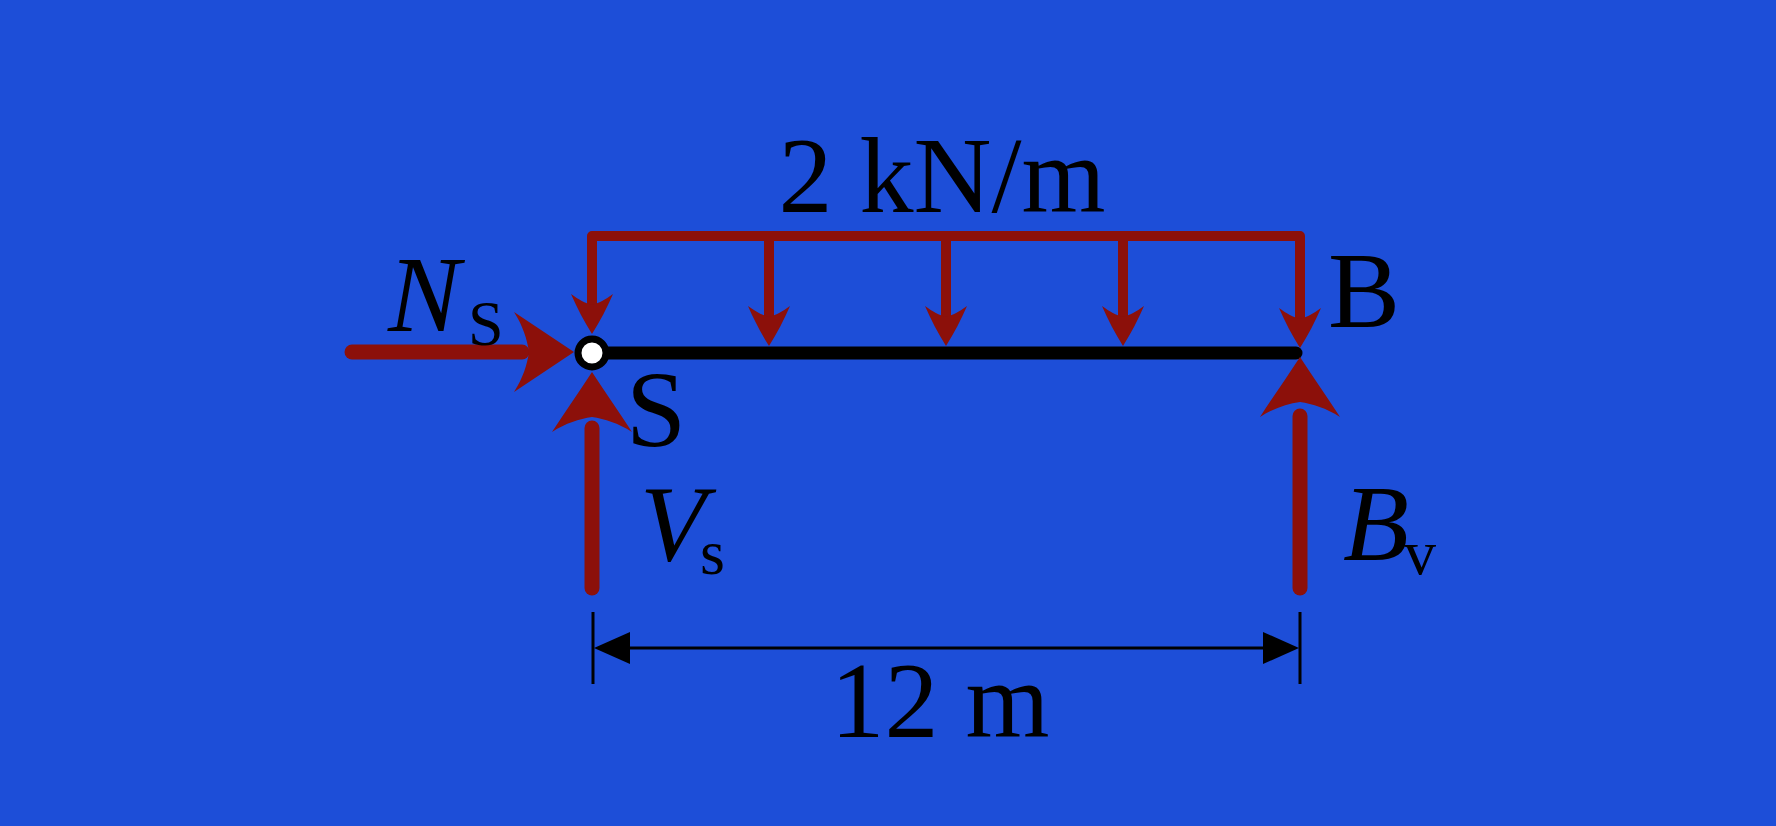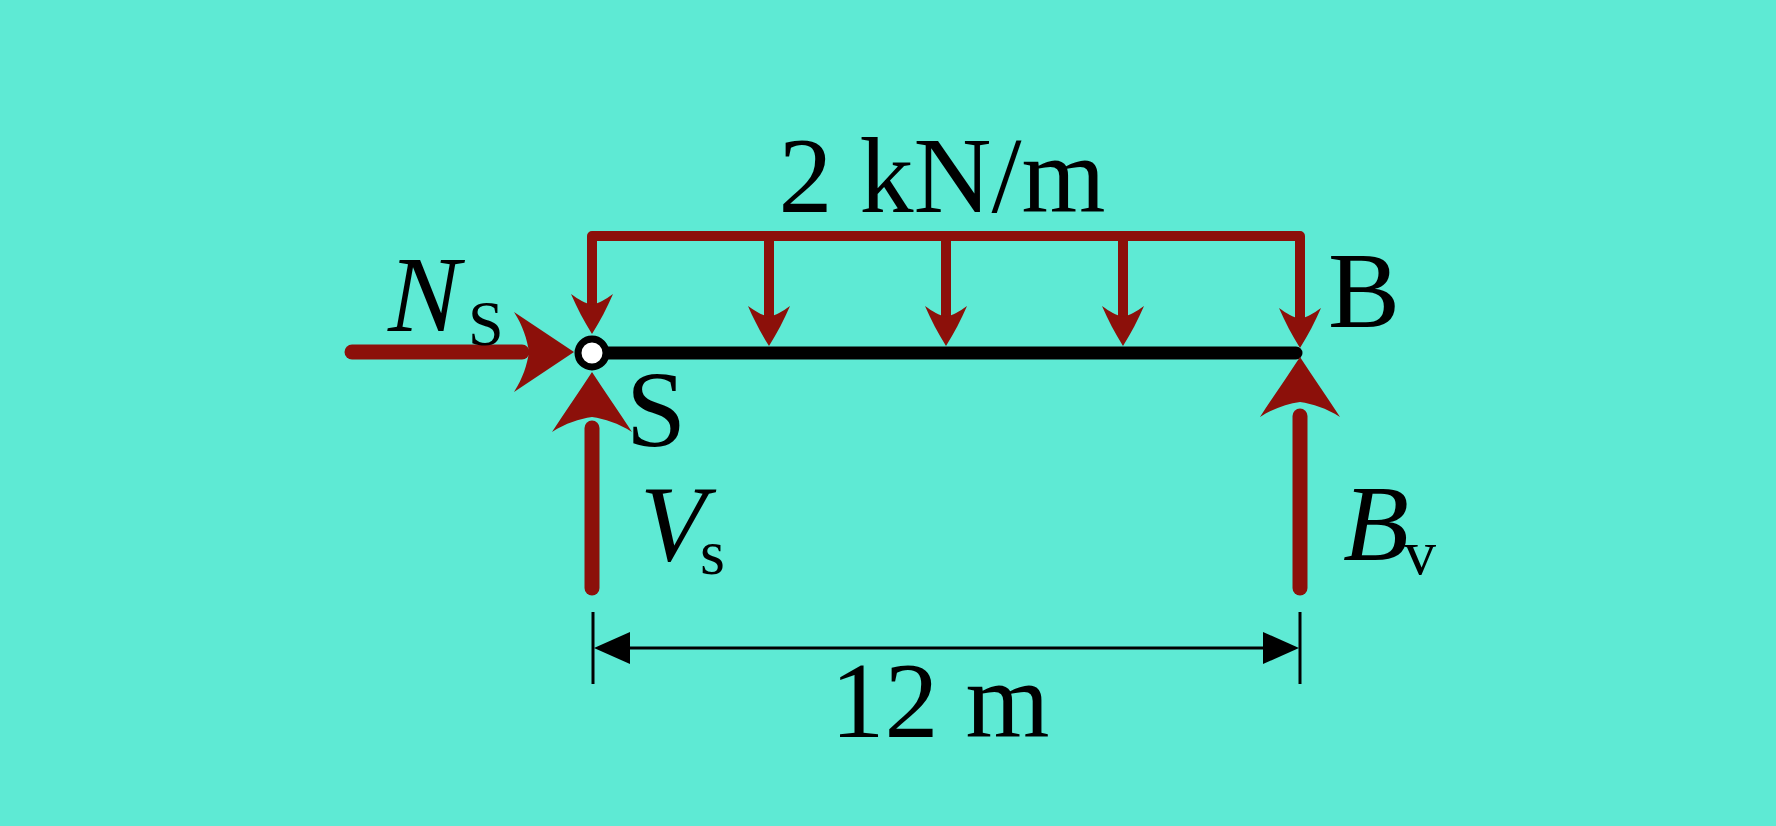--- a/index.html
+++ b/index.html
@@ -4,21 +4,21 @@
 <style>
   html, body {
     margin: 0;
     padding: 0;
     background: #FFFFFF;
   }
   .stage {
     position: relative;
     width: 1776px;
     height: 826px;
-    background: #5eead4;
+    background: #1d4ed8;
     overflow: hidden;
   }
   svg { display: block; }
 
   
   .force-stroke  { stroke: #8C100A; fill: none; }
   .force-fill    { fill: #8C100A; stroke: none; }
   .beam-stroke   { stroke: #000000; fill: none; }
   .dim-stroke    { stroke: #000000; fill: none; }
   .dim-fill      { fill: #000000; stroke: none; }

